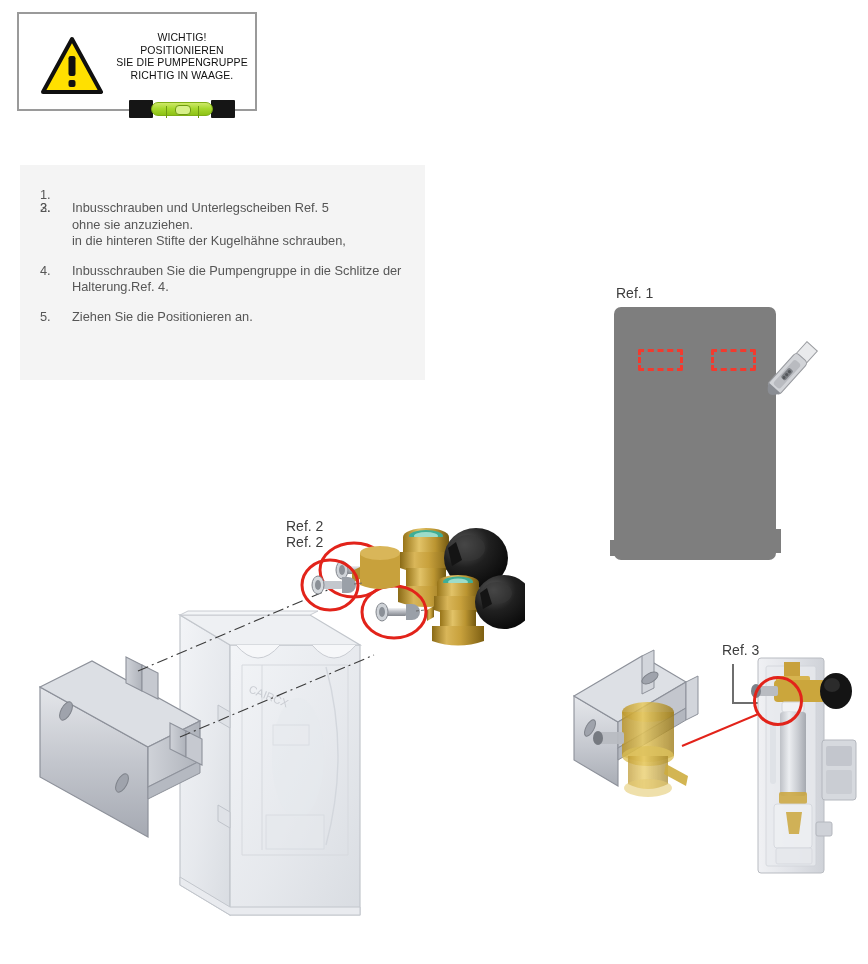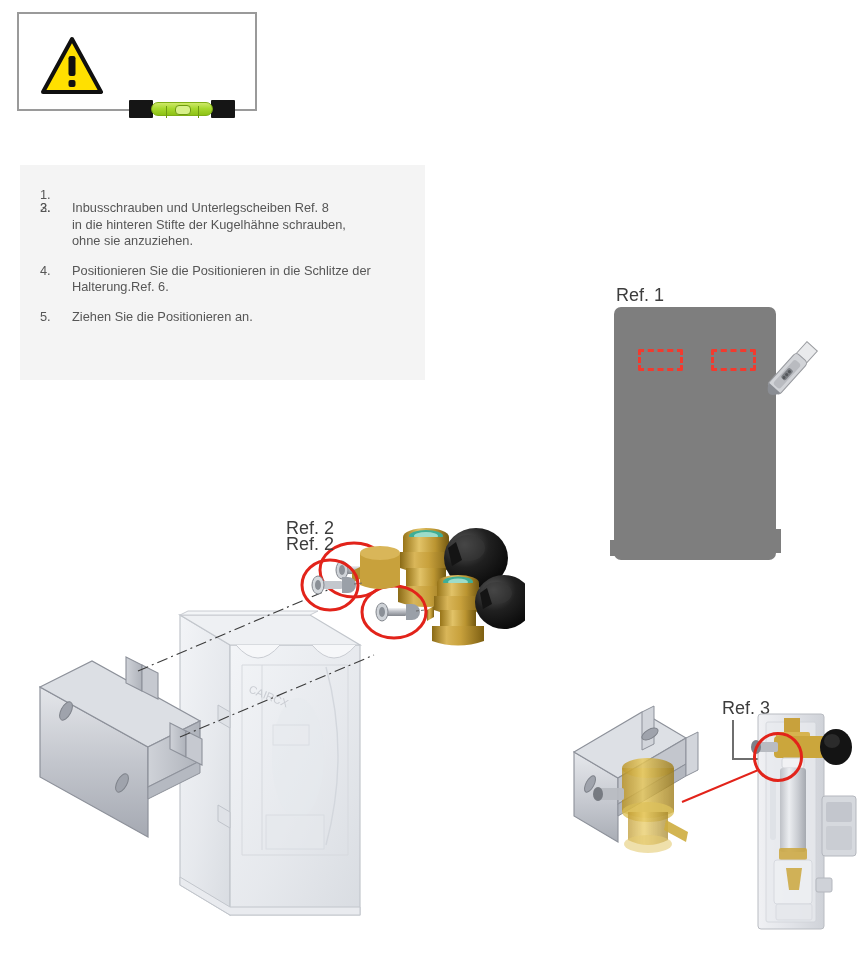--- a/index.html
+++ b/index.html
@@ -27,61 +27,67 @@
   #instructions{left:20px;top:165px;width:405px;height:215px;
       background:#f4f4f4;}
   ol.steps{margin:0;padding:22px 0 0 0;list-style:none;}
   ol.steps li{position:relative;padding:0 8px 0 52px;margin-bottom:13px;
       font-size:12.8px;line-height:16.5px;color:#565656;}
   ol.steps li .num{position:absolute;left:20px;top:0;width:24px;
       font-size:12.8px;color:#565656;}
   ol.steps li .ln{display:block;white-space:nowrap;}
 
   
-  .reflabel{font-size:18px;color:#3d3d3d;white-space:nowrap;}
+  .reflabel{font-size:14px;color:#3d3d3d;white-space:nowrap;}
   .redcircle{border:3px solid #e2231a;border-radius:50%;background:transparent;}
 
   
   #fig-ref1{left:600px;top:285px;width:250px;height:295px;}
   #ref1-label{left:16px;top:0px;}
   #ref1-panel{left:14px;top:22px;width:162px;height:253px;
       background:#7e7e7e;border-radius:7px;}
   #ref1-tab-l{left:10px;top:255px;width:6px;height:16px;background:#7e7e7e;}
   #ref1-tab-r{left:174px;top:244px;width:7px;height:24px;background:#7e7e7e;}
   #ref1-notch{left:85px;top:264px;width:16px;height:12px;background:#ffffff;border-radius:0 0 3px 3px;}
   .cutmark{position:absolute;width:45px;height:22px;
       border:3px dashed #f23a2e;border-radius:2px;box-sizing:border-box;}
   #knife{left:148px;top:52px;width:82px;height:82px;}
 
   
   #fig-ref2{left:280px;top:490px;width:245px;height:160px;}
   #ref2-label{left:6px;top:28px;}
 
   
-  #fig-ref3{left:560px;top:692px;width:308px;height:250px;}
+  #fig-ref3{left:560px;top:636px;width:308px;height:250px;}
   #ref3-label{left:162px;top:6px;}
   #ref3-lead-v{left:172px;top:28px;width:2px;height:40px;background:#6e6e6e;}
   #ref3-lead-h{left:172px;top:66px;width:46px;height:2px;background:#6e6e6e;}
   #ref3-circle{left:193px;top:40px;width:44px;height:44px;}
 
   
   #fig-main{left:30px;top:515px;width:400px;height:430px;}
   #main-ref2-label{left:256px;top:19px;}
 </style>
 </head>
 <body>
 
 <div class="abs" id="warning-box">
 
   <svg class="abs" id="warn-tri" viewBox="0 0 62 62">
     <path d="M31 3 L60 56 L2 56 Z" fill="#ffe000" stroke="#101010" stroke-width="4" stroke-linejoin="round"></path>
     <rect x="27.5" y="20" width="7" height="20" rx="2.2" fill="#101010"></rect>
     <rect x="27.5" y="44" width="7" height="7" rx="2" fill="#101010"></rect>
   </svg>
 
+  <div class="abs" id="warn-text">
+    <div>WICHTIG!</div>
+    <div>POSITIONIEREN</div>
+    <div>SIE DIE PUMPENGRUPPE</div>
+    <div>RICHTIG IN WAAGE.</div>
+  </div>
 
   <div class="abs" id="level">
     <div class="lv-cap" style="left:0"></div>
     <div class="lv-cap" style="left:82px"></div>
     <div class="lv-body">
       <div class="lv-tick" style="left:14px"></div>
       <div class="lv-tick" style="left:46px"></div>
     </div>
     <div class="lv-bub"></div>
   </div>
@@ -93,29 +99,29 @@
     <li>
       <span class="num">1.</span>
     </li>
 
     <li>
       <span class="num">2.</span>
     </li>
 
     <li>
       <span class="num">3.</span>
-      <span class="ln">Inbusschrauben und Unterlegscheiben Ref. 8</span>
+      <span class="ln">Inbusschrauben und Unterlegscheiben Ref. 5</span>
+      <span class="ln">ohne sie anzuziehen.</span>
       <span class="ln">in die hinteren Stifte der Kugelhähne schrauben,</span>
-      <span class="ln">ohne sie anzuziehen.</span>
     </li>
 
     <li>
       <span class="num">4.</span>
-      <span class="ln">Positionieren Sie die Positionieren in die Schlitze der</span>
-      <span class="ln">Halterung.Ref. 6.</span>
+      <span class="ln">Inbusschrauben Sie die Pumpengruppe in die Schlitze der</span>
+      <span class="ln">Halterung.Ref. 4.</span>
     </li>
 
     <li>
       <span class="num">5.</span>
       <span class="ln">Ziehen Sie die Positionieren an.</span>
     </li>
 
   </ol>
 </div>
 

